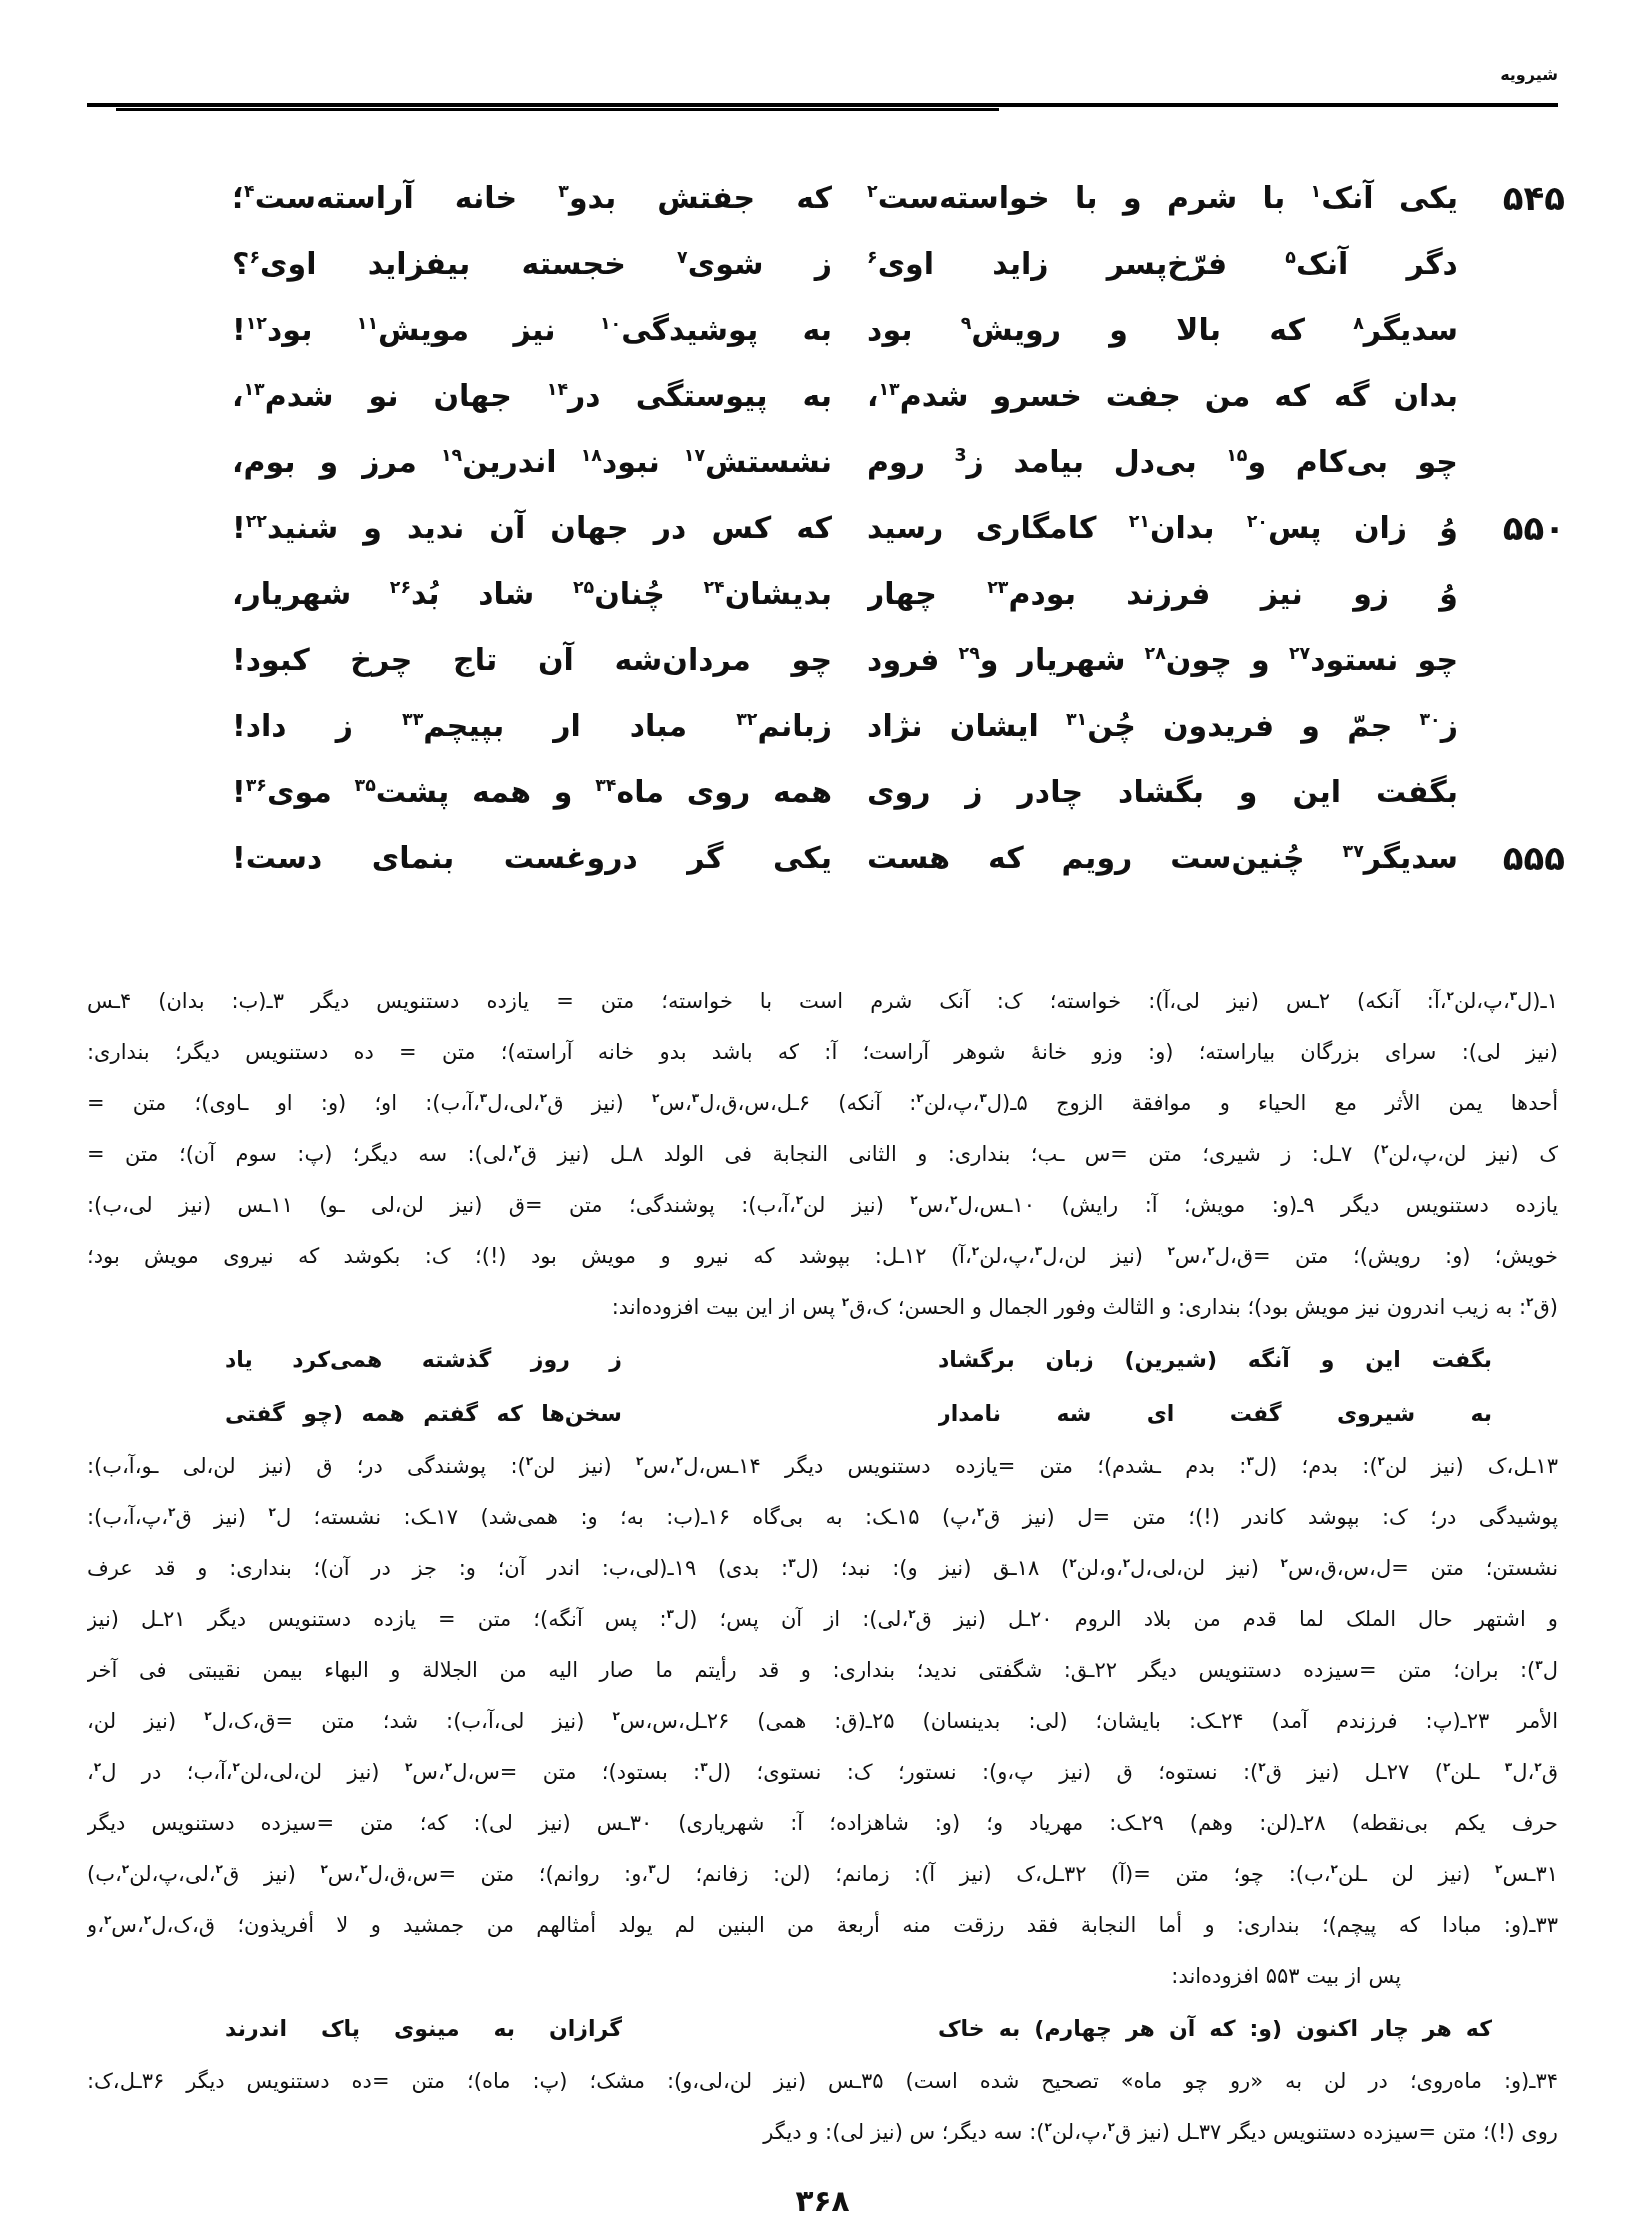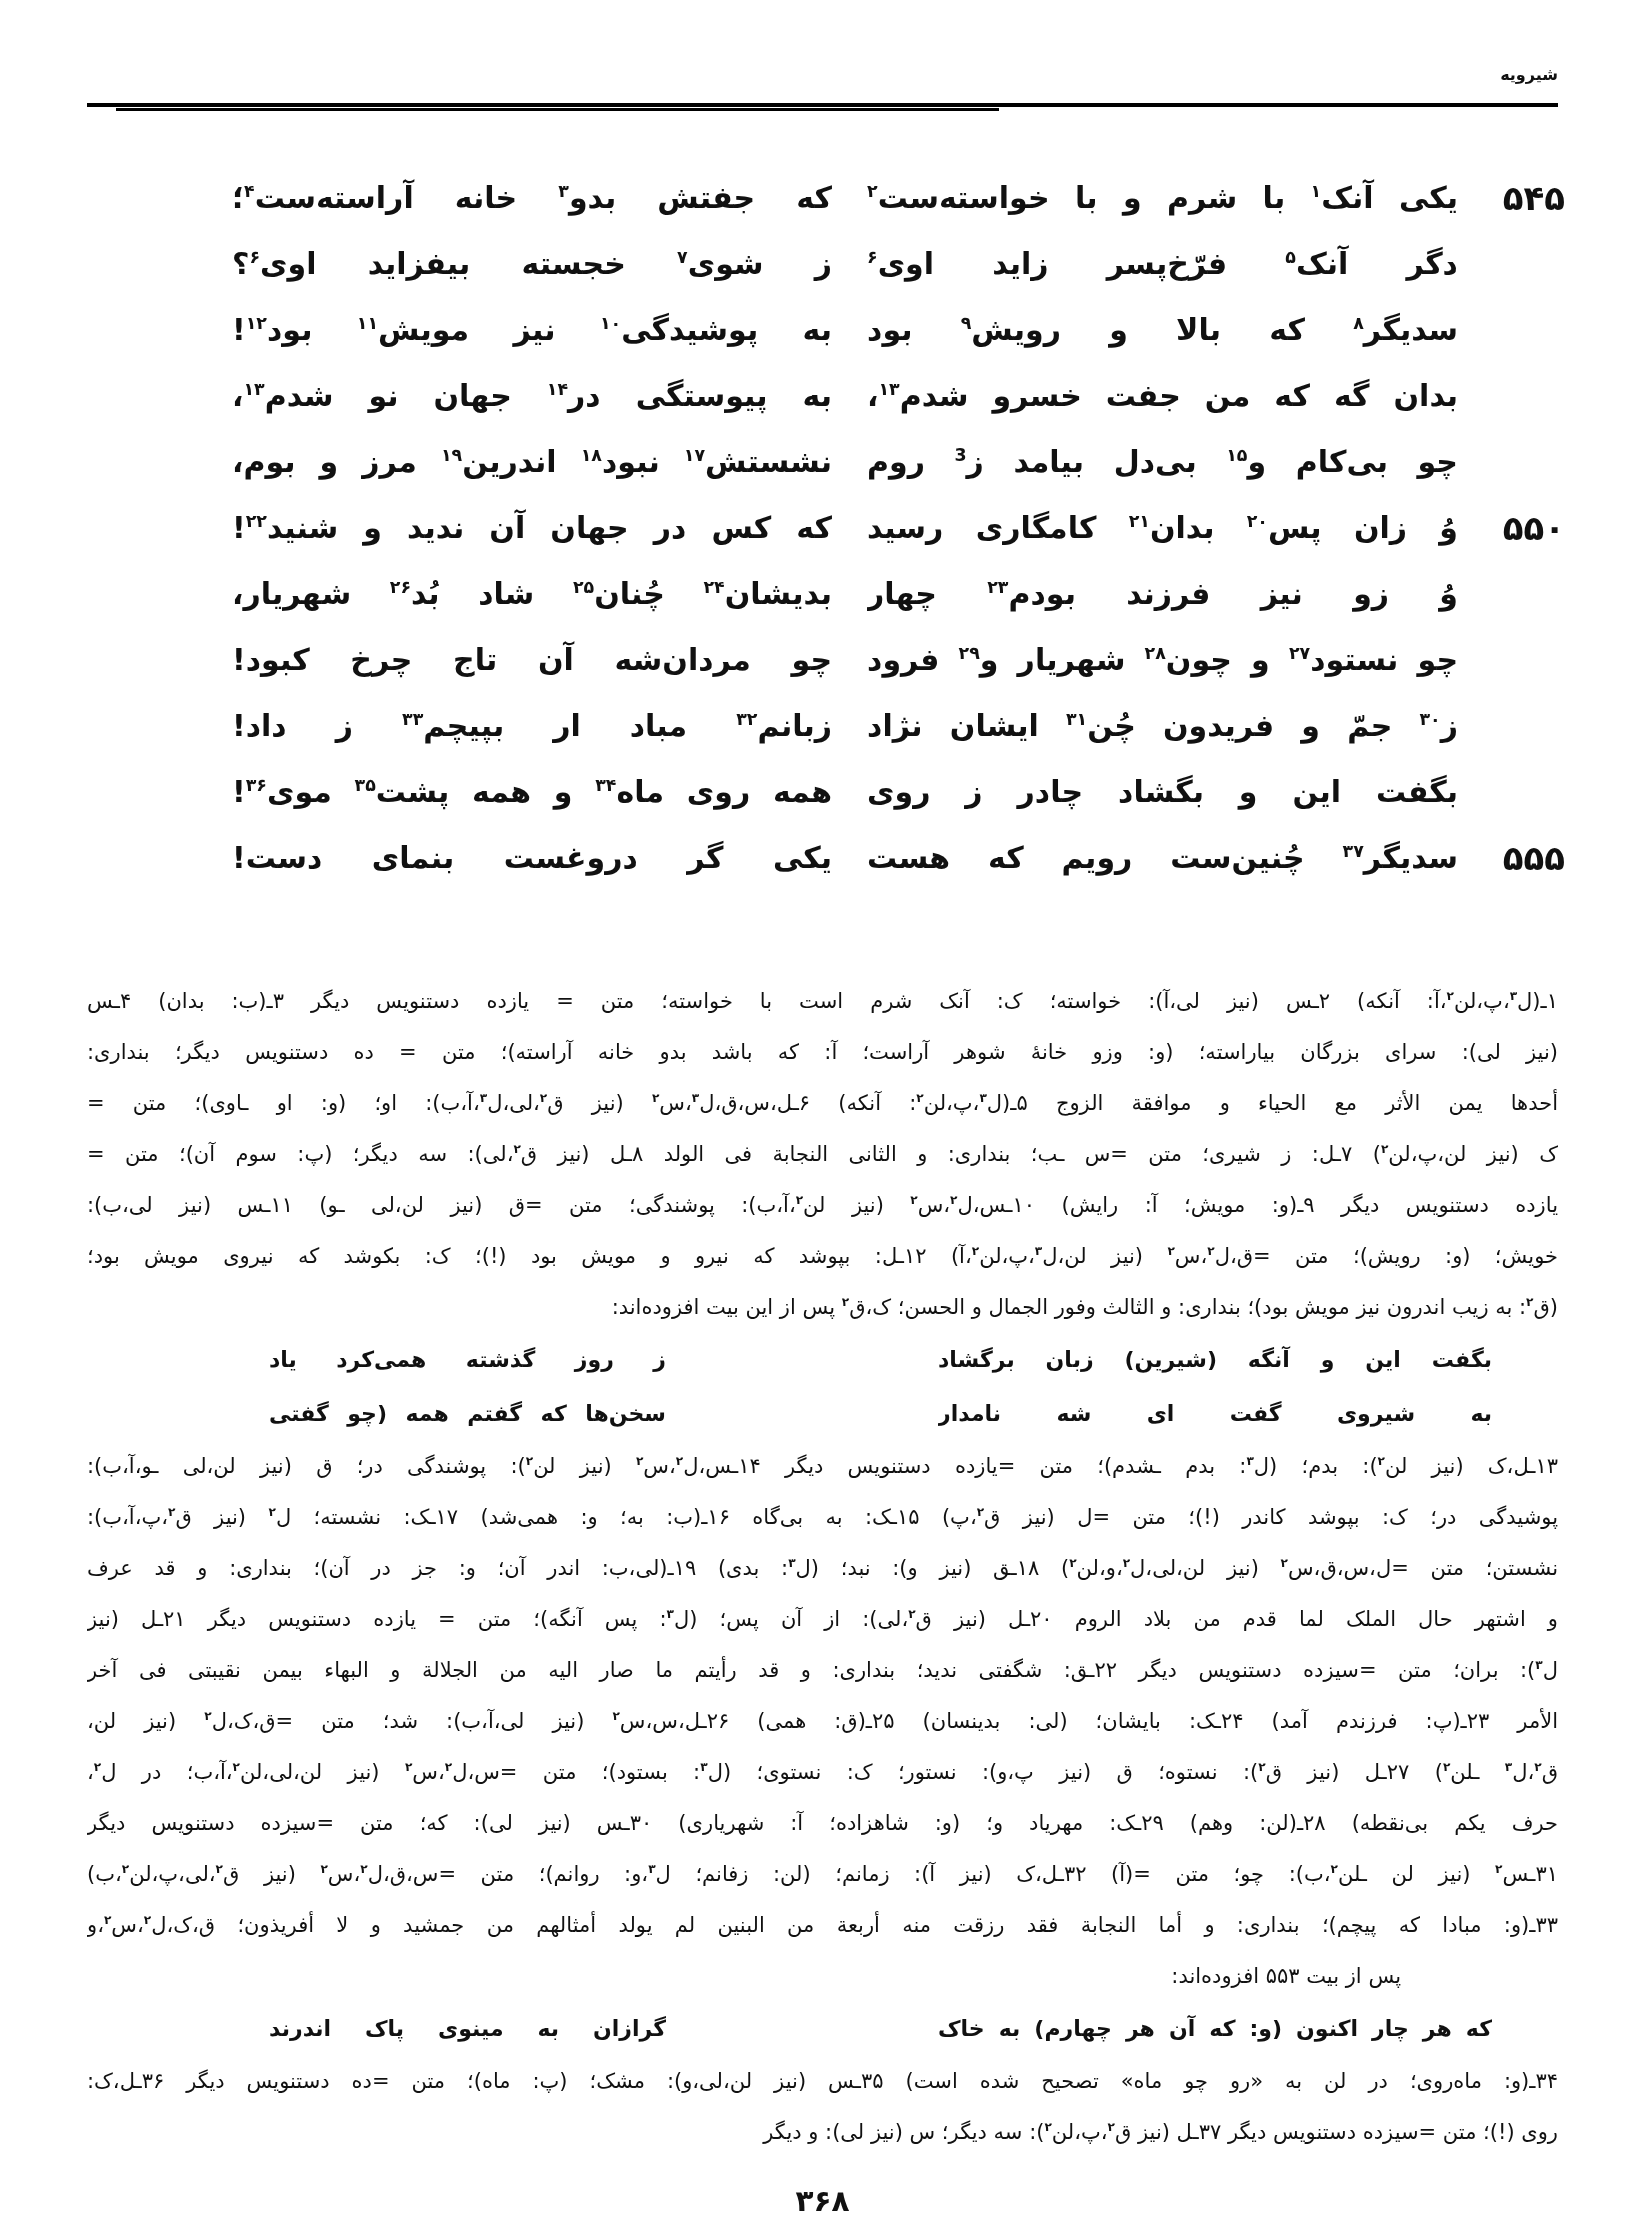--- a/index.html
+++ b/index.html
@@ -63,21 +63,21 @@
     text-align:justify;text-align-last:justify;
   }
   .fn-line.end{text-align:right;text-align-last:right;}
   .fn-line.indent{text-align:right;text-align-last:right;padding-right:157px;}
   .fn-couplet{
     height:54px;line-height:54px;overflow:hidden;
     display:flex;justify-content:space-between;
     padding-right:66px;padding-left:138px;
     font-size:22px;font-weight:600;
   }
-  .c{overflow:hidden;height:54px;margin-left:44px;}
+  .c{overflow:hidden;height:54px;}
   .c-right{width:554px;text-align:justify;text-align-last:justify;}
   .c-left{width:397px;text-align:justify;text-align-last:justify;}
   
   .page-number{
     margin-top:26px;
     text-align:center;
     font-size:29.5px;font-weight:bold;
     letter-spacing:1.8px;
   }
 </style>

